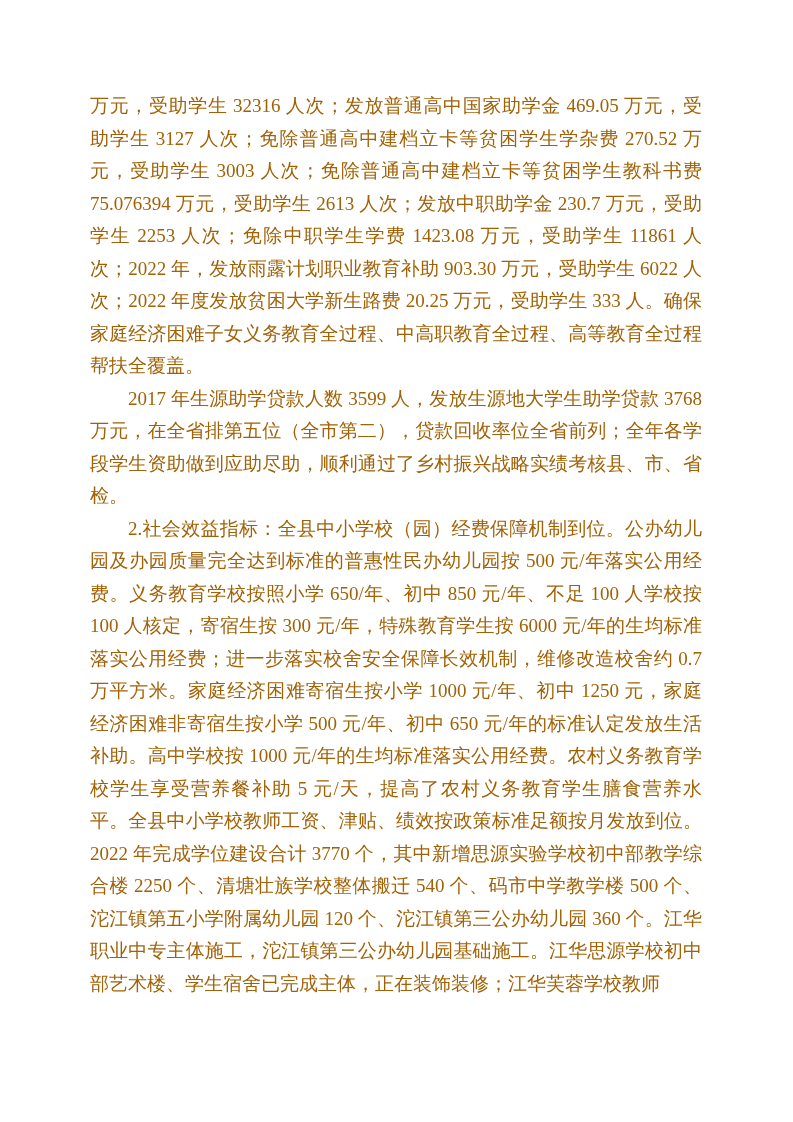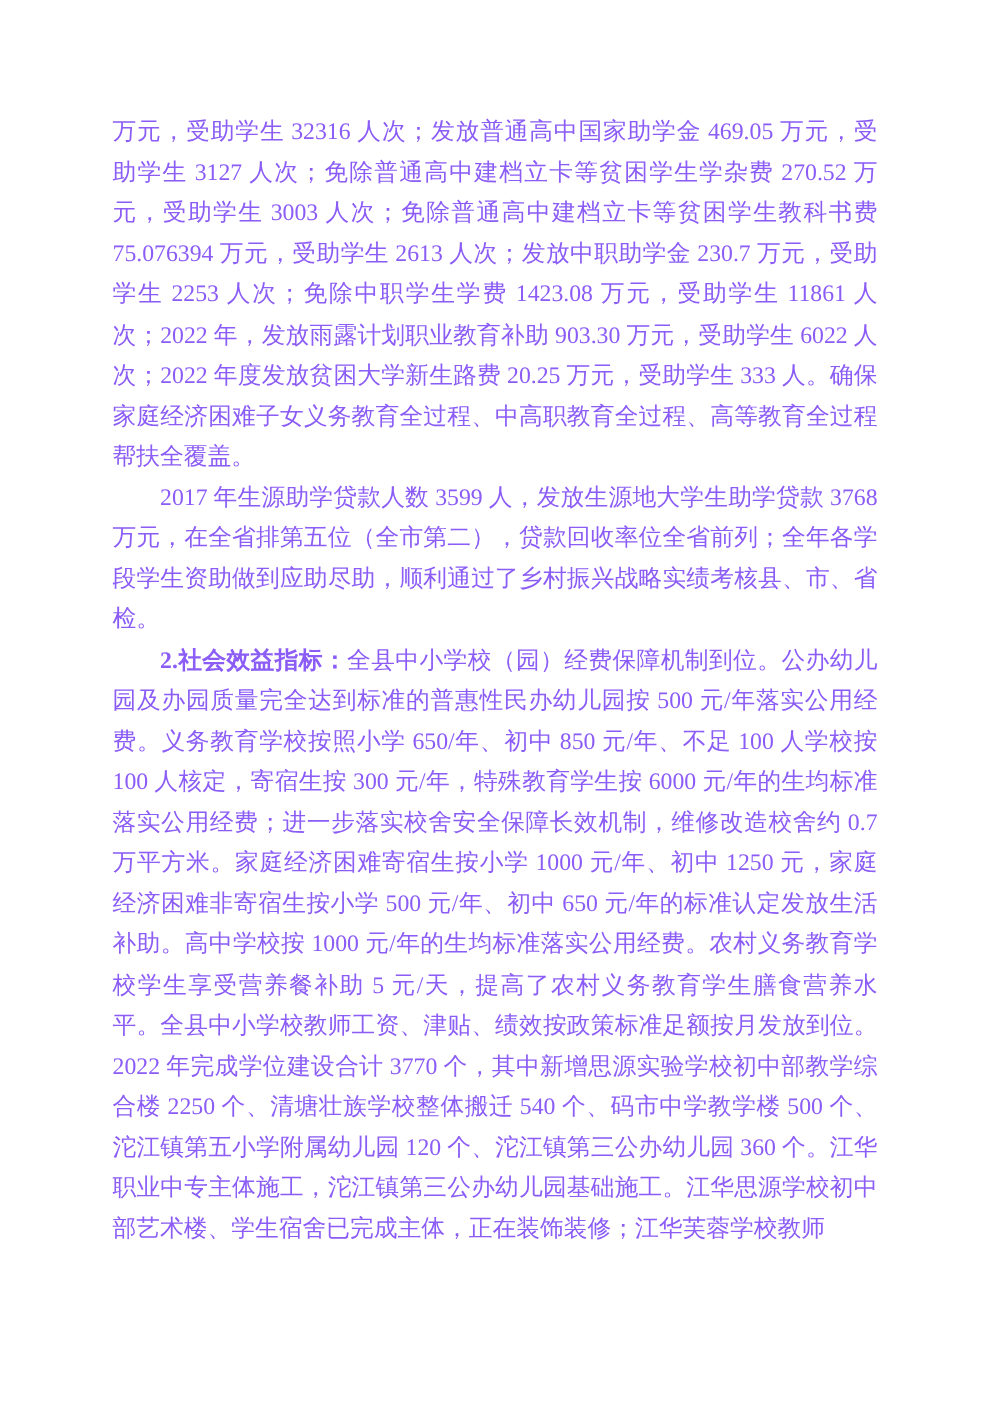--- a/index.html
+++ b/index.html
@@ -14,35 +14,35 @@
       position: relative;
       width: 793px;
       height: 1122px;
       background: #ffffff;
       padding: 90px 91px 0 90px;
       overflow: hidden;
     }
     .doc-body {
       font-size: 19px;
       line-height: 32.5px;
-      color: #8b5cf6;
+      color: #a16207;
       text-align: justify;
       letter-spacing: 0;
       word-break: normal;
     }
     .doc-body p {
       margin: 0;
       padding: 0;
       text-indent: 0;
     }
     .doc-body p.indent {
       text-indent: 2em;
     }
     .doc-body .lead {
-      font-weight: bold;
+      font-weight: normal;
       margin-top: 24px;
     }
   </style>
 </head>
 <body>
 
 <div class="page">
   <div class="doc-body">
     <p>万元，受助学生 32316 人次；发放普通高中国家助学金 469.05 万元，受助学生 3127 人次；免除普通高中建档立卡等贫困学生学杂费 270.52 万元，受助学生 3003 人次；免除普通高中建档立卡等贫困学生教科书费 75.076394 万元，受助学生 2613 人次；发放中职助学金 230.7 万元，受助学生 2253 人次；免除中职学生学费 1423.08 万元，受助学生 11861 人次；2022 年，发放雨露计划职业教育补助 903.30 万元，受助学生 6022 人次；2022 年度发放贫困大学新生路费 20.25 万元，受助学生 333 人。确保家庭经济困难子女义务教育全过程、中高职教育全过程、高等教育全过程帮扶全覆盖。</p>
     <p class="indent">2017 年生源助学贷款人数 3599 人，发放生源地大学生助学贷款 3768 万元，在全省排第五位（全市第二），贷款回收率位全省前列；全年各学段学生资助做到应助尽助，顺利通过了乡村振兴战略实绩考核县、市、省检。</p>

